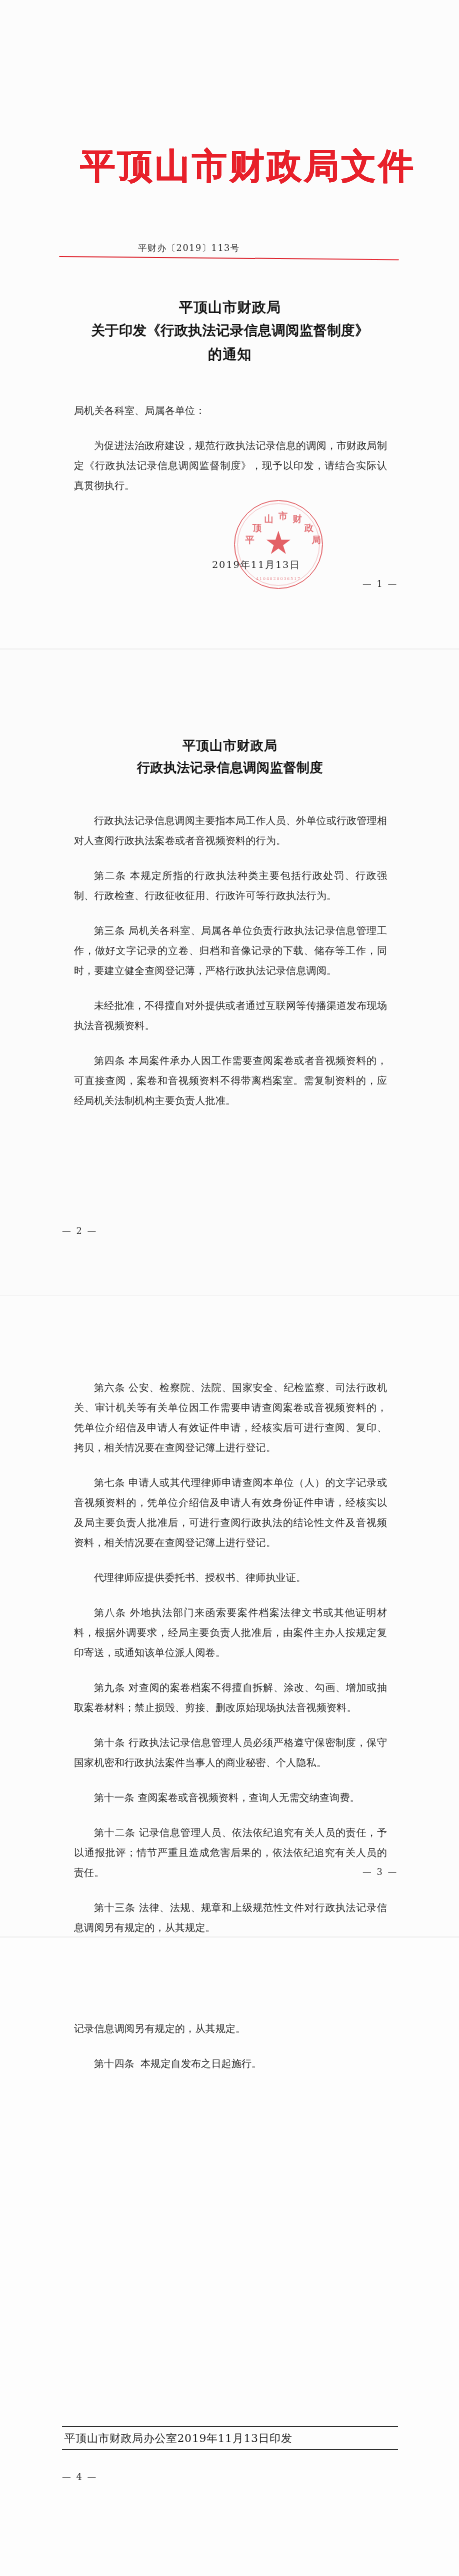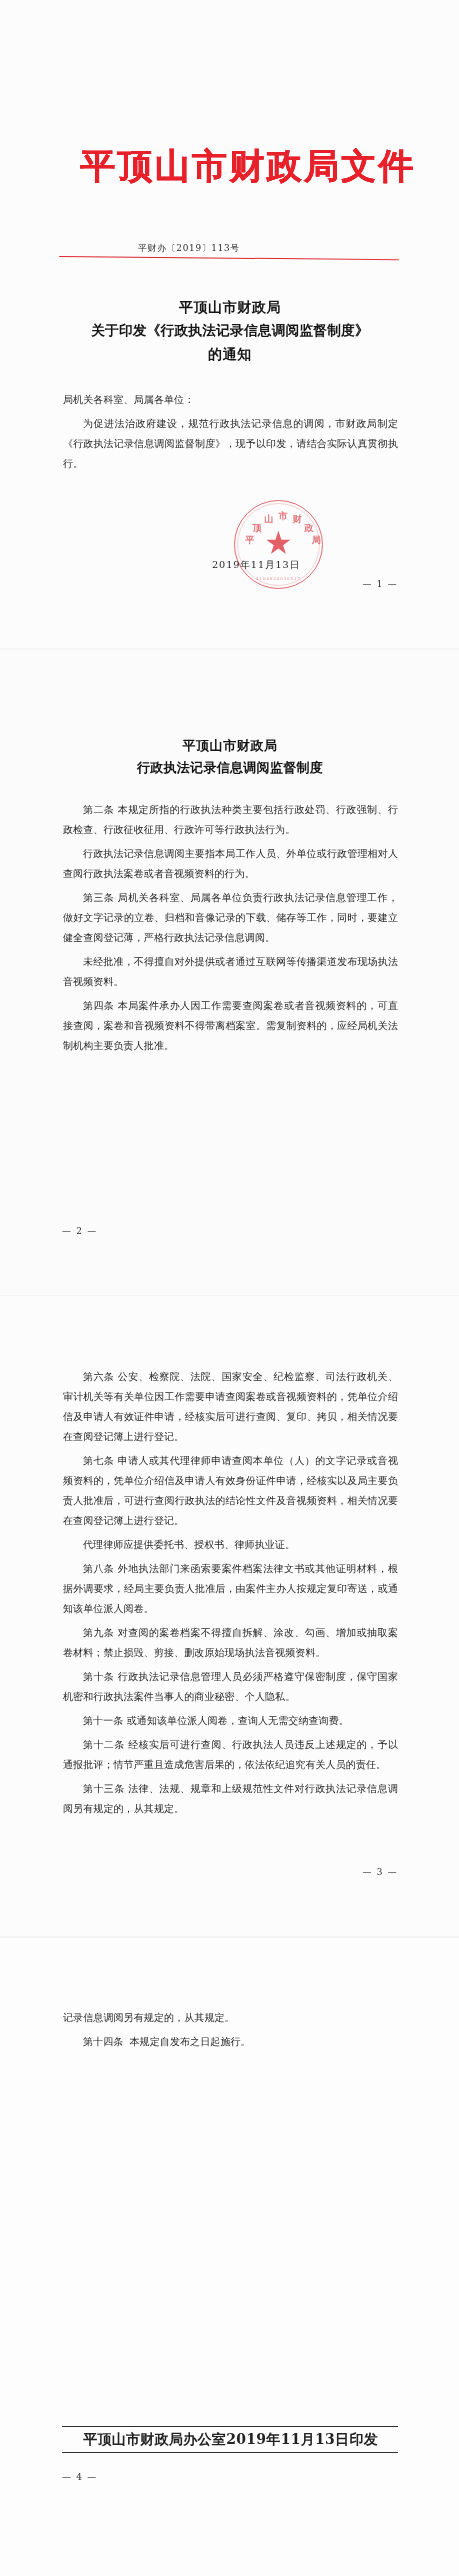--- a/index.html
+++ b/index.html
@@ -108,21 +108,21 @@
     left: 59px;
     width: 343px;
     font-size: 10px;
     line-height: 20px;
     letter-spacing: 0.1px;
     color: #242424;
     text-align: justify;
     text-justify: inter-ideograph;
   }
   .body-block p {
-    margin: 4px;
+    margin: 15px;
     text-indent: 2em;
   }
   .body-block p.noindent { text-indent: 0; }
 
   
   .seal {
     position: absolute;
     left: 234px;
     top: 500px;
     width: 87px;
@@ -197,28 +197,27 @@
   }
   .pageno.right { right: 62px; }
   .pageno.left  { left: 62px; }
   .issue-rule {
     height: 0.9px;
     background: #2f2f2f;
     width: 100%;
   }
   .issue-row {
     display: flex;
-    justify-content: center;
+    justify-content: flex-start;
     align-items: center;
     padding: 4px 1.1px 3.4px 2.3px;
-    font-size: 14px;
+    font-size: 11px;
     letter-spacing: 0.3px;
     color: #222;
     white-space: nowrap;
-    font-weight: bold;
   }
 </style>
 </head>
 <body>
 
 <div class="doc">
 
   <div class="page p1">
 
     <div class="masthead">
@@ -264,43 +263,43 @@
   <div class="page-sep"></div>
 
   <div class="page p2">
 
     <div style="position:absolute; left:0; top:85px; width:460px; text-align:center;">
       <div style="font-weight:bold; font-size:13px; letter-spacing:0.6px; line-height:22px; color:#141414;">平顶山市财政局</div>
       <div style="font-weight:bold; font-size:13px; letter-spacing:0.3px; line-height:22px; color:#141414;">行政执法记录信息调阅监督制度</div>
     </div>
 
     <div class="body-block" style="top: 146px;">
+      <p>行政执法记录信息调阅主要指本局工作人员、外单位或行政管理相对人查阅行政执法案卷或者音视频资料的行为。</p>
       <p>第二条 本规定所指的行政执法种类主要包括行政处罚、行政强制、行政检查、行政征收征用、行政许可等行政执法行为。</p>
-      <p>行政执法记录信息调阅主要指本局工作人员、外单位或行政管理相对人查阅行政执法案卷或者音视频资料的行为。</p>
       <p>第三条 局机关各科室、局属各单位负责行政执法记录信息管理工作，做好文字记录的立卷、归档和音像记录的下载、储存等工作，同时，要建立健全查阅登记薄，严格行政执法记录信息调阅。</p>
       <p>未经批准，不得擅自对外提供或者通过互联网等传播渠道发布现场执法音视频资料。</p>
       <p>第四条 本局案件承办人因工作需要查阅案卷或者音视频资料的，可直接查阅，案卷和音视频资料不得带离档案室。需复制资料的，应经局机关法制机构主要负责人批准。</p>
     </div>
 
     <div class="pageno left" style="top: 576px;">— 2 —</div>
   </div>
 
   <div class="page-sep"></div>
 
   <div class="page p3">
 
     <div class="body-block" style="top: 67px;">
       <p>第六条 公安、检察院、法院、国家安全、纪检监察、司法行政机关、审计机关等有关单位因工作需要申请查阅案卷或音视频资料的，凭单位介绍信及申请人有效证件申请，经核实后可进行查阅、复印、拷贝，相关情况要在查阅登记簿上进行登记。</p>
       <p>第七条 申请人或其代理律师申请查阅本单位（人）的文字记录或音视频资料的，凭单位介绍信及申请人有效身份证件申请，经核实以及局主要负责人批准后，可进行查阅行政执法的结论性文件及音视频资料，相关情况要在查阅登记簿上进行登记。</p>
       <p>代理律师应提供委托书、授权书、律师执业证。</p>
       <p>第八条 外地执法部门来函索要案件档案法律文书或其他证明材料，根据外调要求，经局主要负责人批准后，由案件主办人按规定复印寄送，或通知该单位派人阅卷。</p>
       <p>第九条 对查阅的案卷档案不得擅自拆解、涂改、勾画、增加或抽取案卷材料；禁止损毁、剪接、删改原始现场执法音视频资料。</p>
       <p>第十条 行政执法记录信息管理人员必须严格遵守保密制度，保守国家机密和行政执法案件当事人的商业秘密、个人隐私。</p>
-      <p>第十一条 或通知该单位派人阅卷，查询人无需交纳查询费。</p>
-      <p>第十二条 经核实后可进行查阅、行政执法人员违反上述规定的，予以通报批评；情节严重且造成危害后果的，依法依纪追究有关人员的责任。</p>
+      <p>第十一条 查阅案卷或音视频资料，查询人无需交纳查询费。</p>
+      <p>第十二条 记录信息管理人员、依法依纪追究有关人员的责任，予以通报批评；情节严重且造成危害后果的，依法依纪追究有关人员的责任。</p>
       <p>第十三条 法律、法规、规章和上级规范性文件对行政执法记录信息调阅另有规定的，从其规定。</p>
     </div>
 
     <div class="pageno right" style="top: 571px;">— 3 —</div>
   </div>
 
   <div class="page-sep"></div>
 
   <div class="page p4">
 

